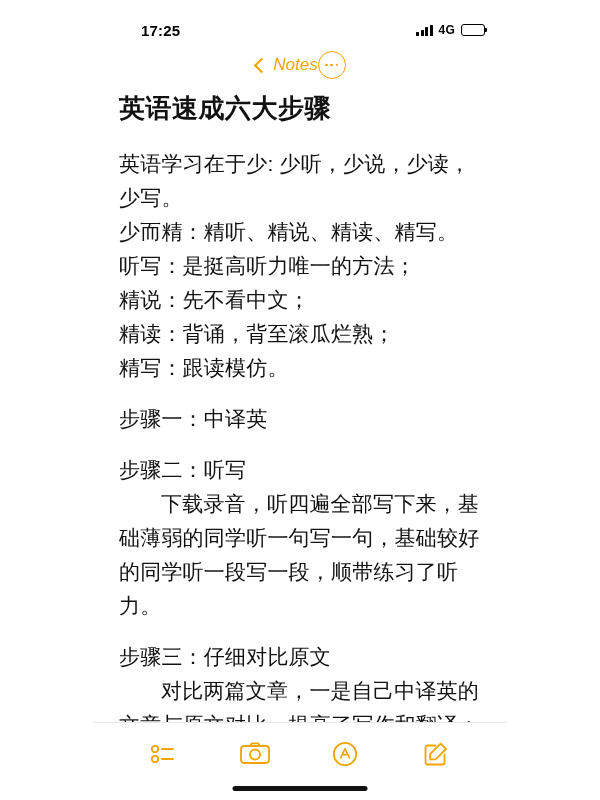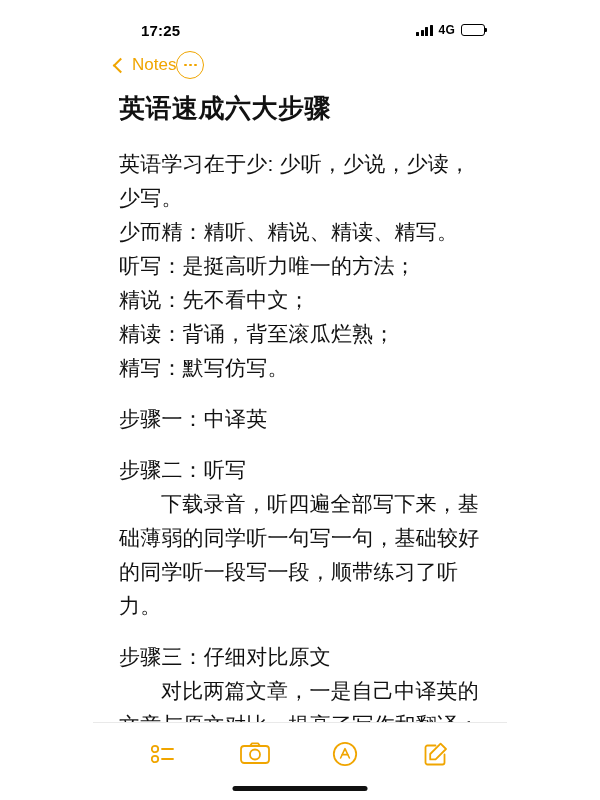--- a/index.html
+++ b/index.html
@@ -103,23 +103,24 @@
     background: #000;
     border-radius: 1.2px;
     opacity: 0;
   }
 
   
   .nav-bar {
     height: 42px;
     display: flex;
     align-items: center;
-    justify-content: flex-start;
+    justify-content: center;
     padding: 0 20px 0 22px;
     box-sizing: border-box;
+    font-style: italic;
   }
   .nav-back {
     display: flex;
     align-items: center;
     gap: 5px;
     color: #f0a500;
     font-size: 17px;
     cursor: pointer;
   }
   .chev {
@@ -246,21 +247,21 @@
     </div>
 
     <div class="note">
       <h1 class="note-title">英语速成六大步骤</h1>
 
       <p>英语学习在于少: 少听，少说，少读，少写。</p>
       <p>少而精：精听、精说、精读、精写。</p>
       <p>听写：是挺高听力唯一的方法；</p>
       <p>精说：先不看中文；</p>
       <p>精读：背诵，背至滚瓜烂熟；</p>
-      <p>精写：默写仿写。</p>
+      <p>精写：跟读模仿。</p>
 
       <div class="spacer"></div>
 
       <p>步骤一：中译英</p>
 
       <div class="spacer"></div>
 
       <p>步骤二：听写</p>
       <p class="indent">下载录音，听四遍全部写下来，基础薄弱的同学听一句写一句，基础较好的同学听一段写一段，顺带练习了听力。</p>
 

